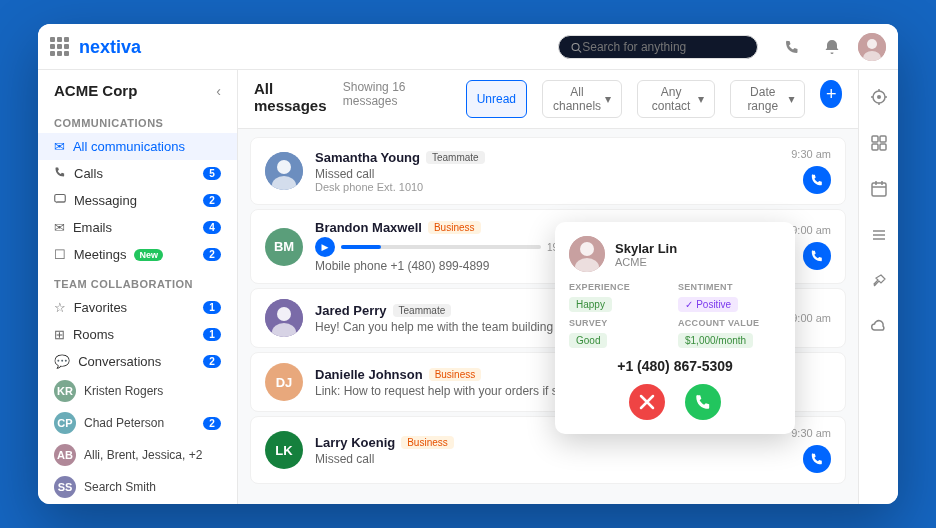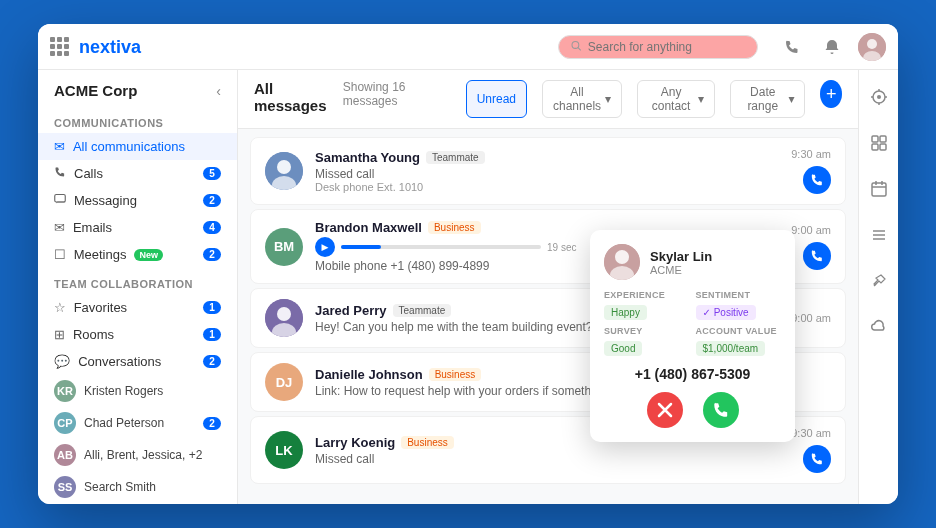--- a/index.html
+++ b/index.html
@@ -43,26 +43,25 @@
       display: flex;
       align-items: center;
       gap: 4px;
       font-size: 18px;
       font-weight: 700;
       color: #0066FF;
       margin-right: auto;
     }
     .search-bar {
       display: flex;
-      align-items: flex-start;
-      background: #fca5a5;
+      align-items: flex-end;
+      background: #0f172a;
       border: 1px solid #e0e0e0;
       border-radius: 20px;
       padding: 4px 12px;
-      gap: 6px;
       width: 200px;
     }
     .search-bar input {
       border: none;
       background: transparent;
       font-size: 12px;
       color: #666;
       outline: none;
       width: 100%;
     }
@@ -382,22 +381,22 @@
       height: 100%;
       width: 20%;
       background: #0066FF;
       border-radius: 2px;
     }
     .vm-time { font-size: 10px; color: #999; }
     
     .contact-popup {
       position: absolute;
       right: 50px;
-      top: 20px;
-      width: 205px;
+      top: 12px;
+      width: 240px;
       background: #fff;
       border-radius: 10px;
       box-shadow: 0 8px 30px rgba(0,0,0,0.2);
       padding: 14px;
       z-index: 100;
     }
     .popup-header {
       display: flex;
       align-items: center;
       gap: 10px;
@@ -705,21 +704,21 @@
               <div>
                 <div class="popup-cell-label">SENTIMENT</div>
                 <span class="popup-chip chip-positive">✓ Positive</span>
               </div>
               <div>
                 <div class="popup-cell-label">SURVEY</div>
                 <span class="popup-chip chip-good">Good</span>
               </div>
               <div>
                 <div class="popup-cell-label">ACCOUNT VALUE</div>
-                <span class="popup-chip chip-account">$1,000/team</span>
+                <span class="popup-chip chip-account">$1,000/month</span>
               </div>
             </div>
             <div class="popup-phone">+1 (480) 867-5309</div>
             <div class="popup-actions">
               <div class="popup-action-btn btn-decline">
                 <svg width="18" height="18" viewBox="0 0 18 18" fill="none">
                     <path d="M3 15L15 3M3 3l12 12" stroke="#fff" stroke-width="2.5" stroke-linecap="round"></path>
                   </svg>
               </div>
               <div class="popup-action-btn btn-accept">

